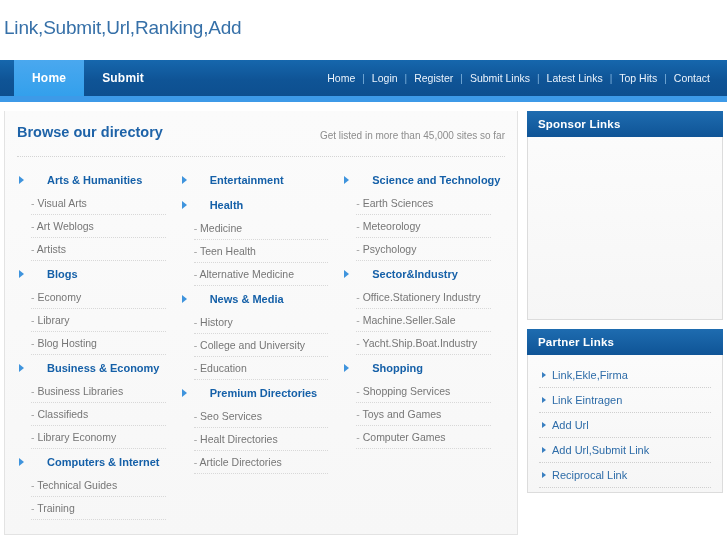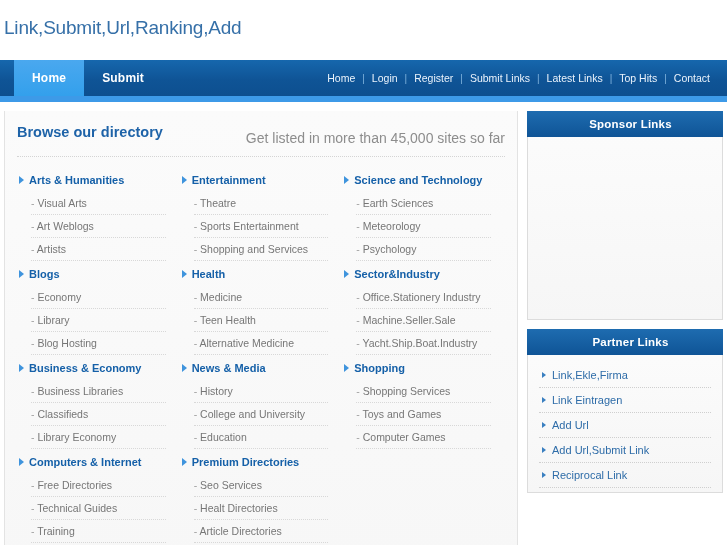--- a/index.html
+++ b/index.html
@@ -119,41 +119,41 @@
     top: 13px;
     font-size: 14.5px;
     font-weight: bold;
     color: #1e63a8;
     margin: 0;
   }
   .directory-note {
     position: absolute;
     right: 0;
     top: 19px;
-    font-size: 14px;
+    font-size: 10px;
     color: #8d8d8d;
     white-space: nowrap;
     margin-left: 20px;
   }
   .cat-columns {
     display: flex;
     padding: 11px 12px 0 12px;
   }
   .cat-col {
     width: 33.33%;
     box-sizing: border-box;
     padding-right: 14px;
   }
   .cat-block {
     margin-bottom: 1px;
   }
   .cat-title {
     display: flex;
     align-items: center;
-    gap: 5px;
+    gap: 23px;
     font-size: 11px;
     font-weight: bold;
     color: #1560a8;
     padding: 6px 0 6px 2px;
     cursor: pointer;
     white-space: nowrap;
   }
   .arrow-icon {
     display: inline-block;
     width: 0;
@@ -200,21 +200,20 @@
   .panel-head {
     height: 26px;
     line-height: 26px;
     background: linear-gradient(to bottom, #1e6cb0 0%, #0f5496 100%);
     color: #ffffff;
     font-size: 11.5px;
     font-weight: bold;
     padding-left: 11px;
     letter-spacing: 0.2px;
     margin: -1px -1px 0 -1px;
-    text-align: center;
   }
   .panel-body {
     padding: 8px 11px 4px 11px;
   }
   .panel-body.empty {
     height: 170px;
   }
   .partner-list {
     list-style: none;
     margin: 0;
@@ -333,51 +332,37 @@
               </li>
             </ul>
           </div>
           <div class="cat-block">
             <div class="cat-title">
               <span class="arrow-icon"></span>
               <span>Computers &amp; Internet</span>
             </div>
             <ul class="sub-list">
               <li class="sub-item">
-                <a>Free Directories</a>
-              </li>
-              <li class="sub-item">
                 <a>Technical Guides</a>
               </li>
               <li class="sub-item">
                 <a>Training</a>
               </li>
             </ul>
           </div>
           <div class="cat-block">
             <div class="cat-title"></div>
           </div>
         </div>
         <div class="cat-col">
           <div class="cat-block">
             <div class="cat-title">
               <span class="arrow-icon"></span>
               <span>Entertainment</span>
             </div>
-            <ul class="sub-list">
-              <li class="sub-item">
-                <a>Theatre</a>
-              </li>
-              <li class="sub-item">
-                <a>Sports Entertainment</a>
-              </li>
-              <li class="sub-item">
-                <a>Shopping and Services</a>
-              </li>
-            </ul>
           </div>
           <div class="cat-block">
             <div class="cat-title">
               <span class="arrow-icon"></span>
               <span>Health</span>
             </div>
             <ul class="sub-list">
               <li class="sub-item">
                 <a>Medicine</a>
               </li>

